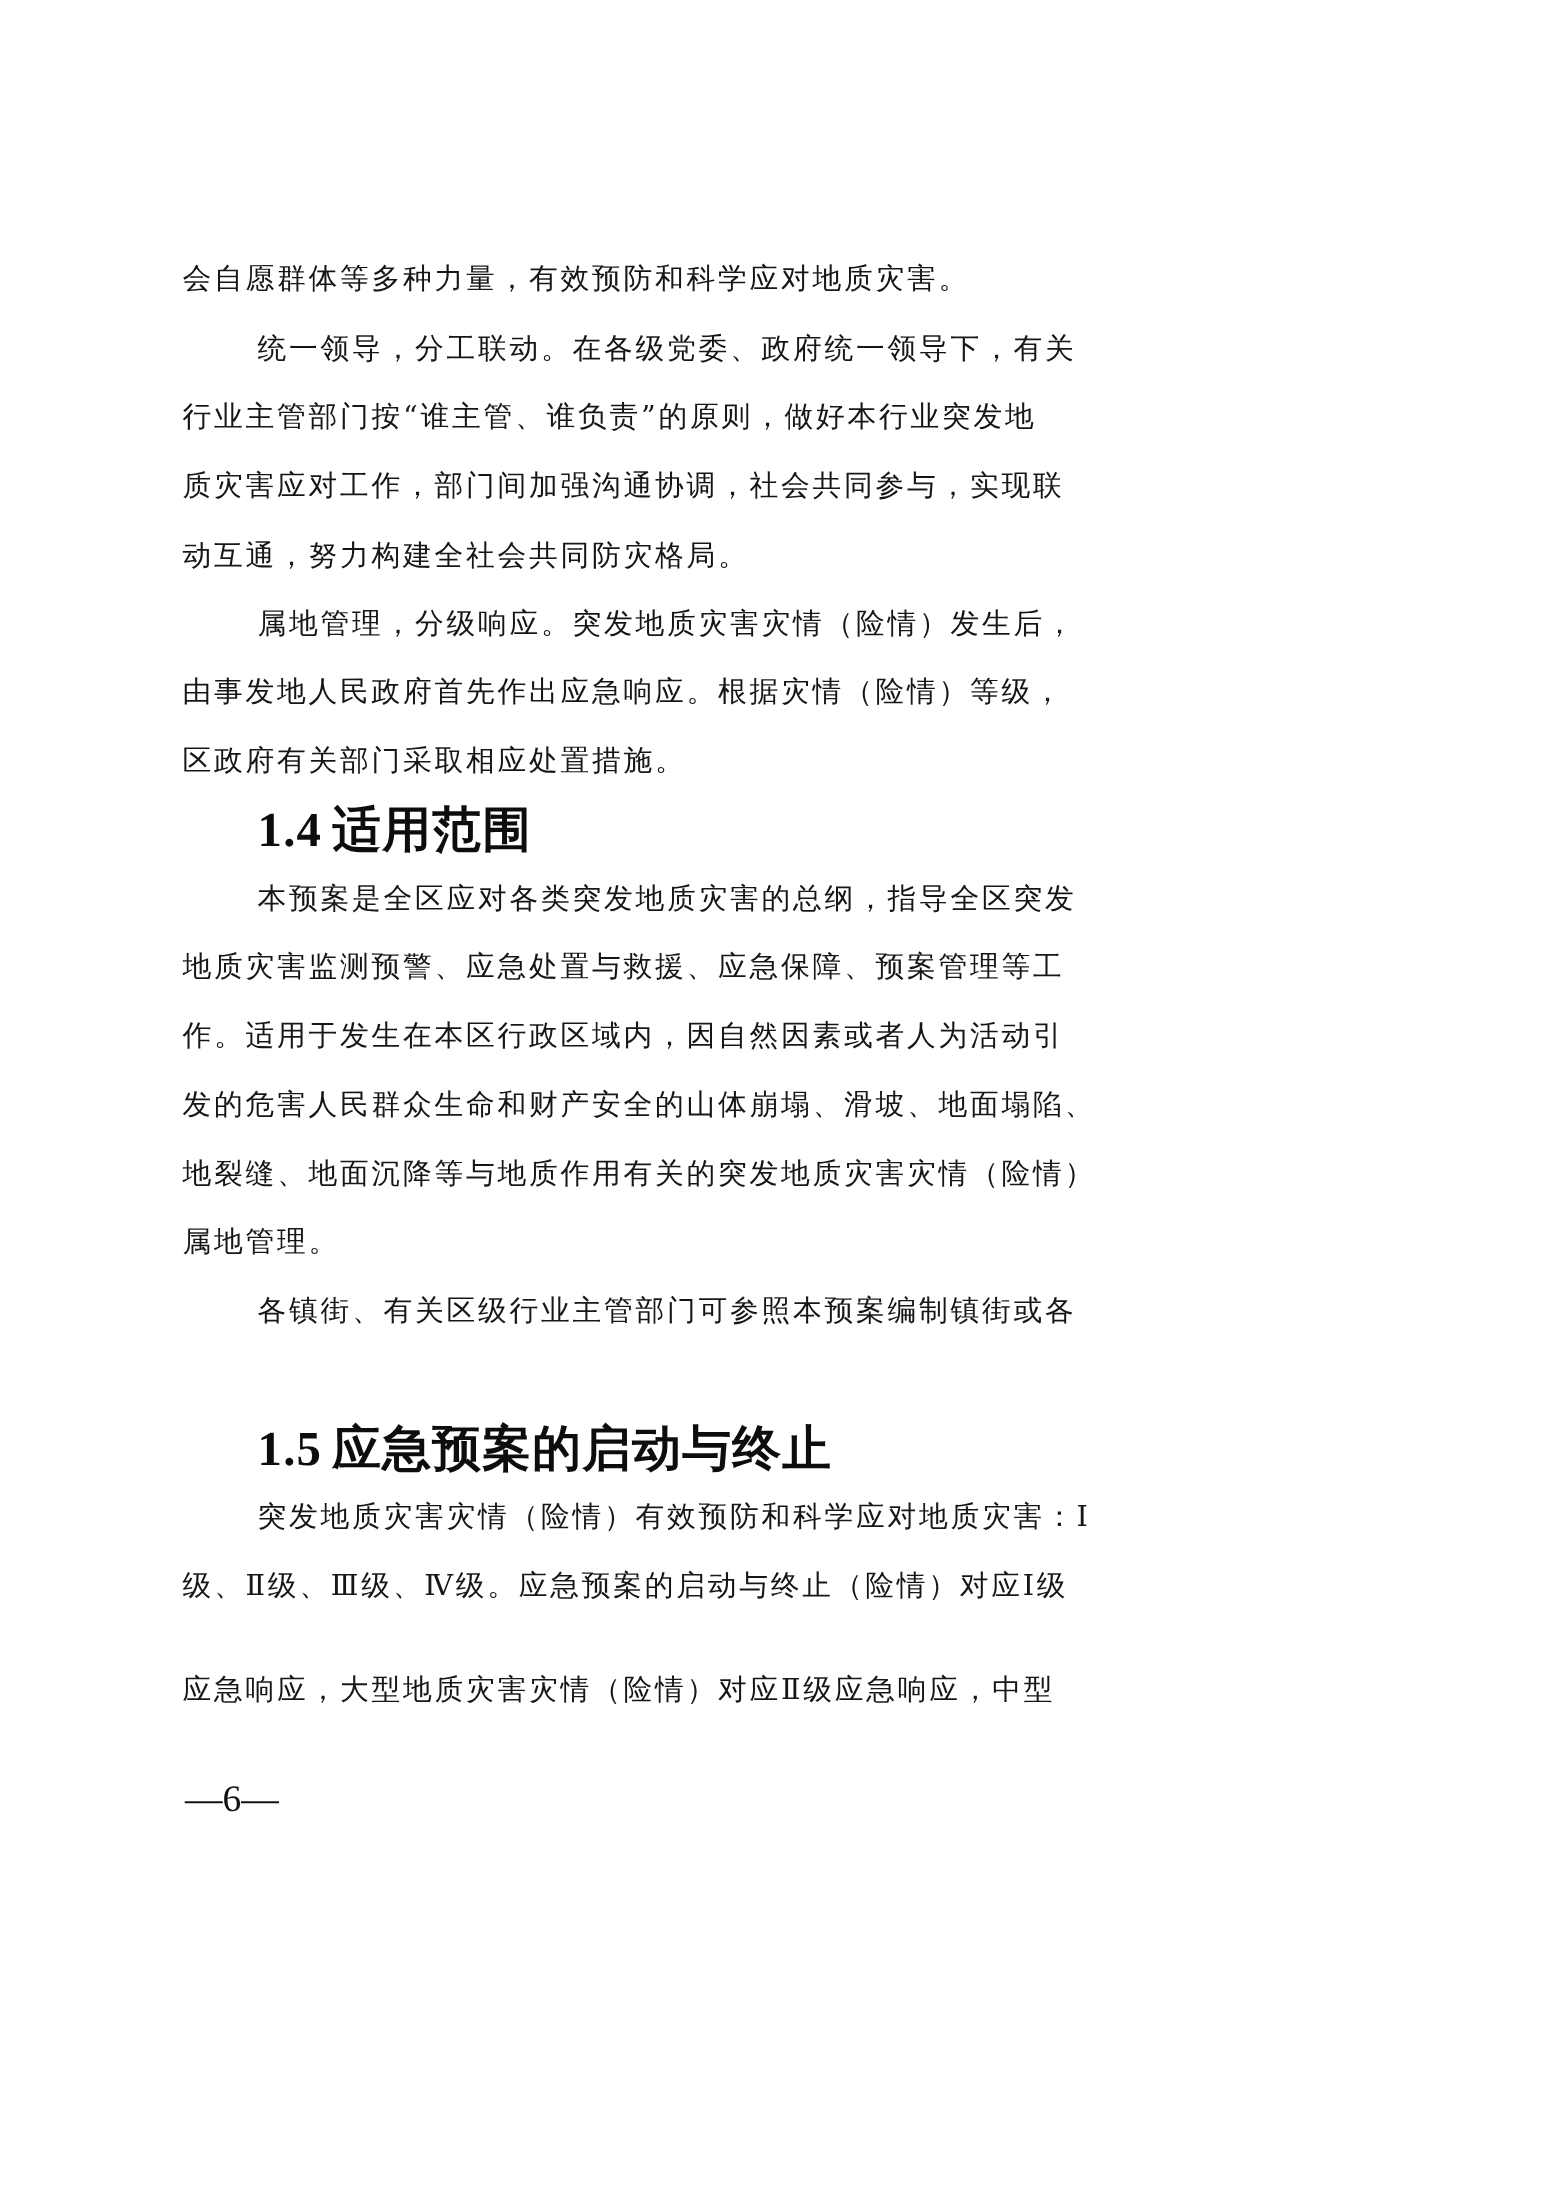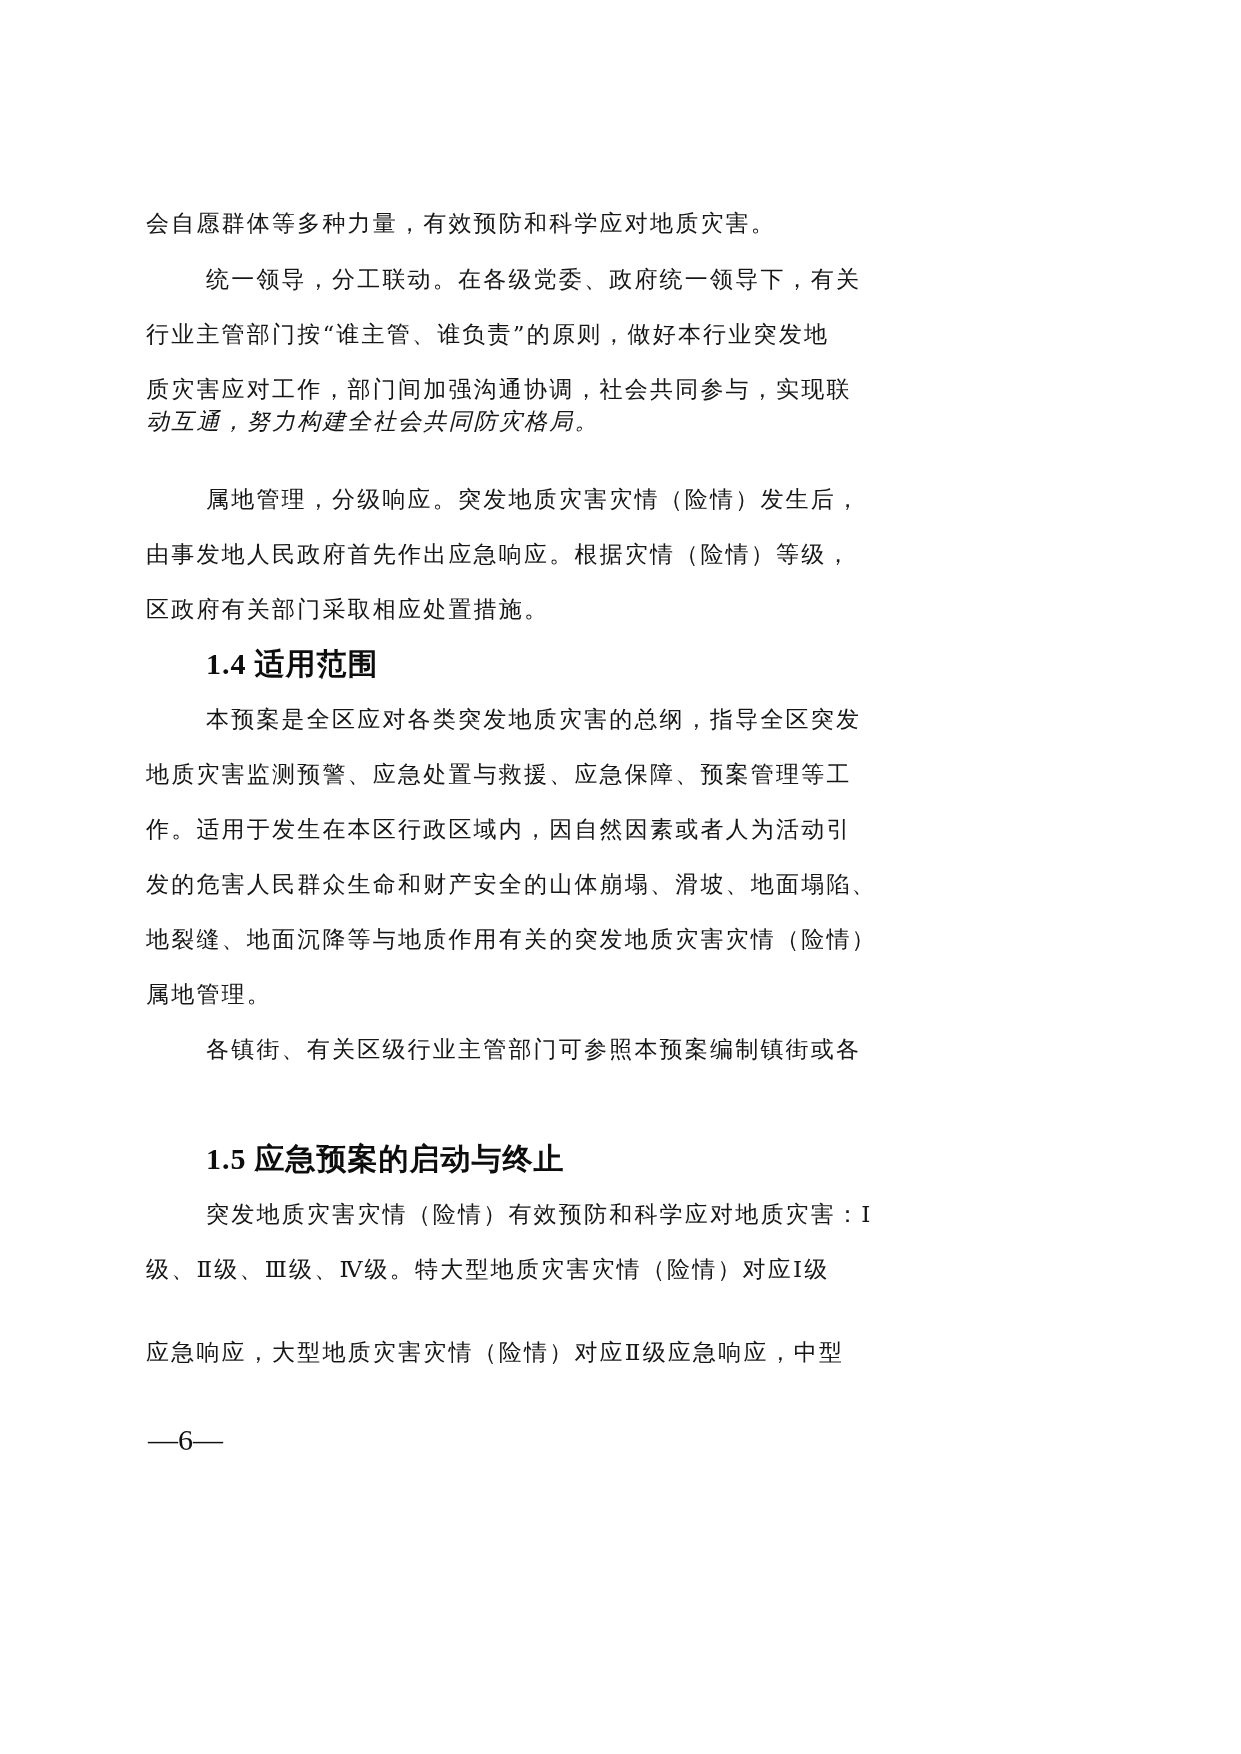--- a/index.html
+++ b/index.html
@@ -33,21 +33,21 @@
       white-space: nowrap;
       letter-spacing: 2.2px;
       color: #161616;
     }
     .line.indent {
       left: 206px;
     }
     .heading {
       position: absolute;
       left: 206px;
-      font-size: 30px;
+      font-size: 39px;
       line-height: 40px;
       height: 40px;
       white-space: nowrap;
       font-weight: bold;
       letter-spacing: 1px;
       color: #0d0d0d;
     }
     .heading .num {
       font-family: "Liberation Serif", serif;
       font-weight: bold;
@@ -67,21 +67,21 @@
 </head>
 <body>
 
 <div class="page">
 
   <div class="line" style="top:203px;">会自愿群体等多种力量，有效预防和科学应对地质灾害。</div>
 
   <div class="line indent" style="top:259px;">统一领导，分工联动。在各级党委、政府统一领导下，有关</div>
   <div class="line" style="top:314px;">行业主管部门按“谁主管、谁负责”的原则，做好本行业突发地</div>
   <div class="line" style="top:369px;">质灾害应对工作，部门间加强沟通协调，社会共同参与，实现联</div>
-  <div class="line" style="top:401px;font-style:italic;">动互通，努力构建全社会共同防灾格局。</div>
+  <div class="line" style="top:425px;">动互通，努力构建全社会共同防灾格局。</div>
 
   <div class="line indent" style="top:479px;">属地管理，分级响应。突发地质灾害灾情（险情）发生后，</div>
   <div class="line" style="top:534px;">由事发地人民政府首先作出应急响应。根据灾情（险情）等级，</div>
   <div class="line" style="top:589px;">区政府有关部门采取相应处置措施。</div>
 
   <div class="heading" style="top:644px;">
     <span class="num">1.4</span><span>适用范围</span>
   </div>
 
   <div class="line indent" style="top:699px;">本预案是全区应对各类突发地质灾害的总纲，指导全区突发</div>
@@ -91,18 +91,18 @@
   <div class="line" style="top:919px;">地裂缝、地面沉降等与地质作用有关的突发地质灾害灾情（险情）</div>
   <div class="line" style="top:974px;">属地管理。</div>
 
   <div class="line indent" style="top:1029px;">各镇街、有关区级行业主管部门可参照本预案编制镇街或各</div>
 
   <div class="heading" style="top:1139px;">
     <span class="num">1.5</span><span>应急预案的启动与终止</span>
   </div>
 
   <div class="line indent" style="top:1194px;">突发地质灾害灾情（险情）有效预防和科学应对地质灾害：Ⅰ</div>
-  <div class="line" style="top:1249px;">级、Ⅱ级、Ⅲ级、Ⅳ级。特大型地质灾害灾情（险情）对应Ⅰ级</div>
+  <div class="line" style="top:1249px;">级、Ⅱ级、Ⅲ级、Ⅳ级。应急预案的启动与终止（险情）对应Ⅰ级</div>
   <div class="line" style="top:1332px;">应急响应，大型地质灾害灾情（险情）对应Ⅱ级应急响应，中型</div>
 
   <div class="footer" style="top:1420px;">—6—</div>
 
 </div>
 
 </body></html>

